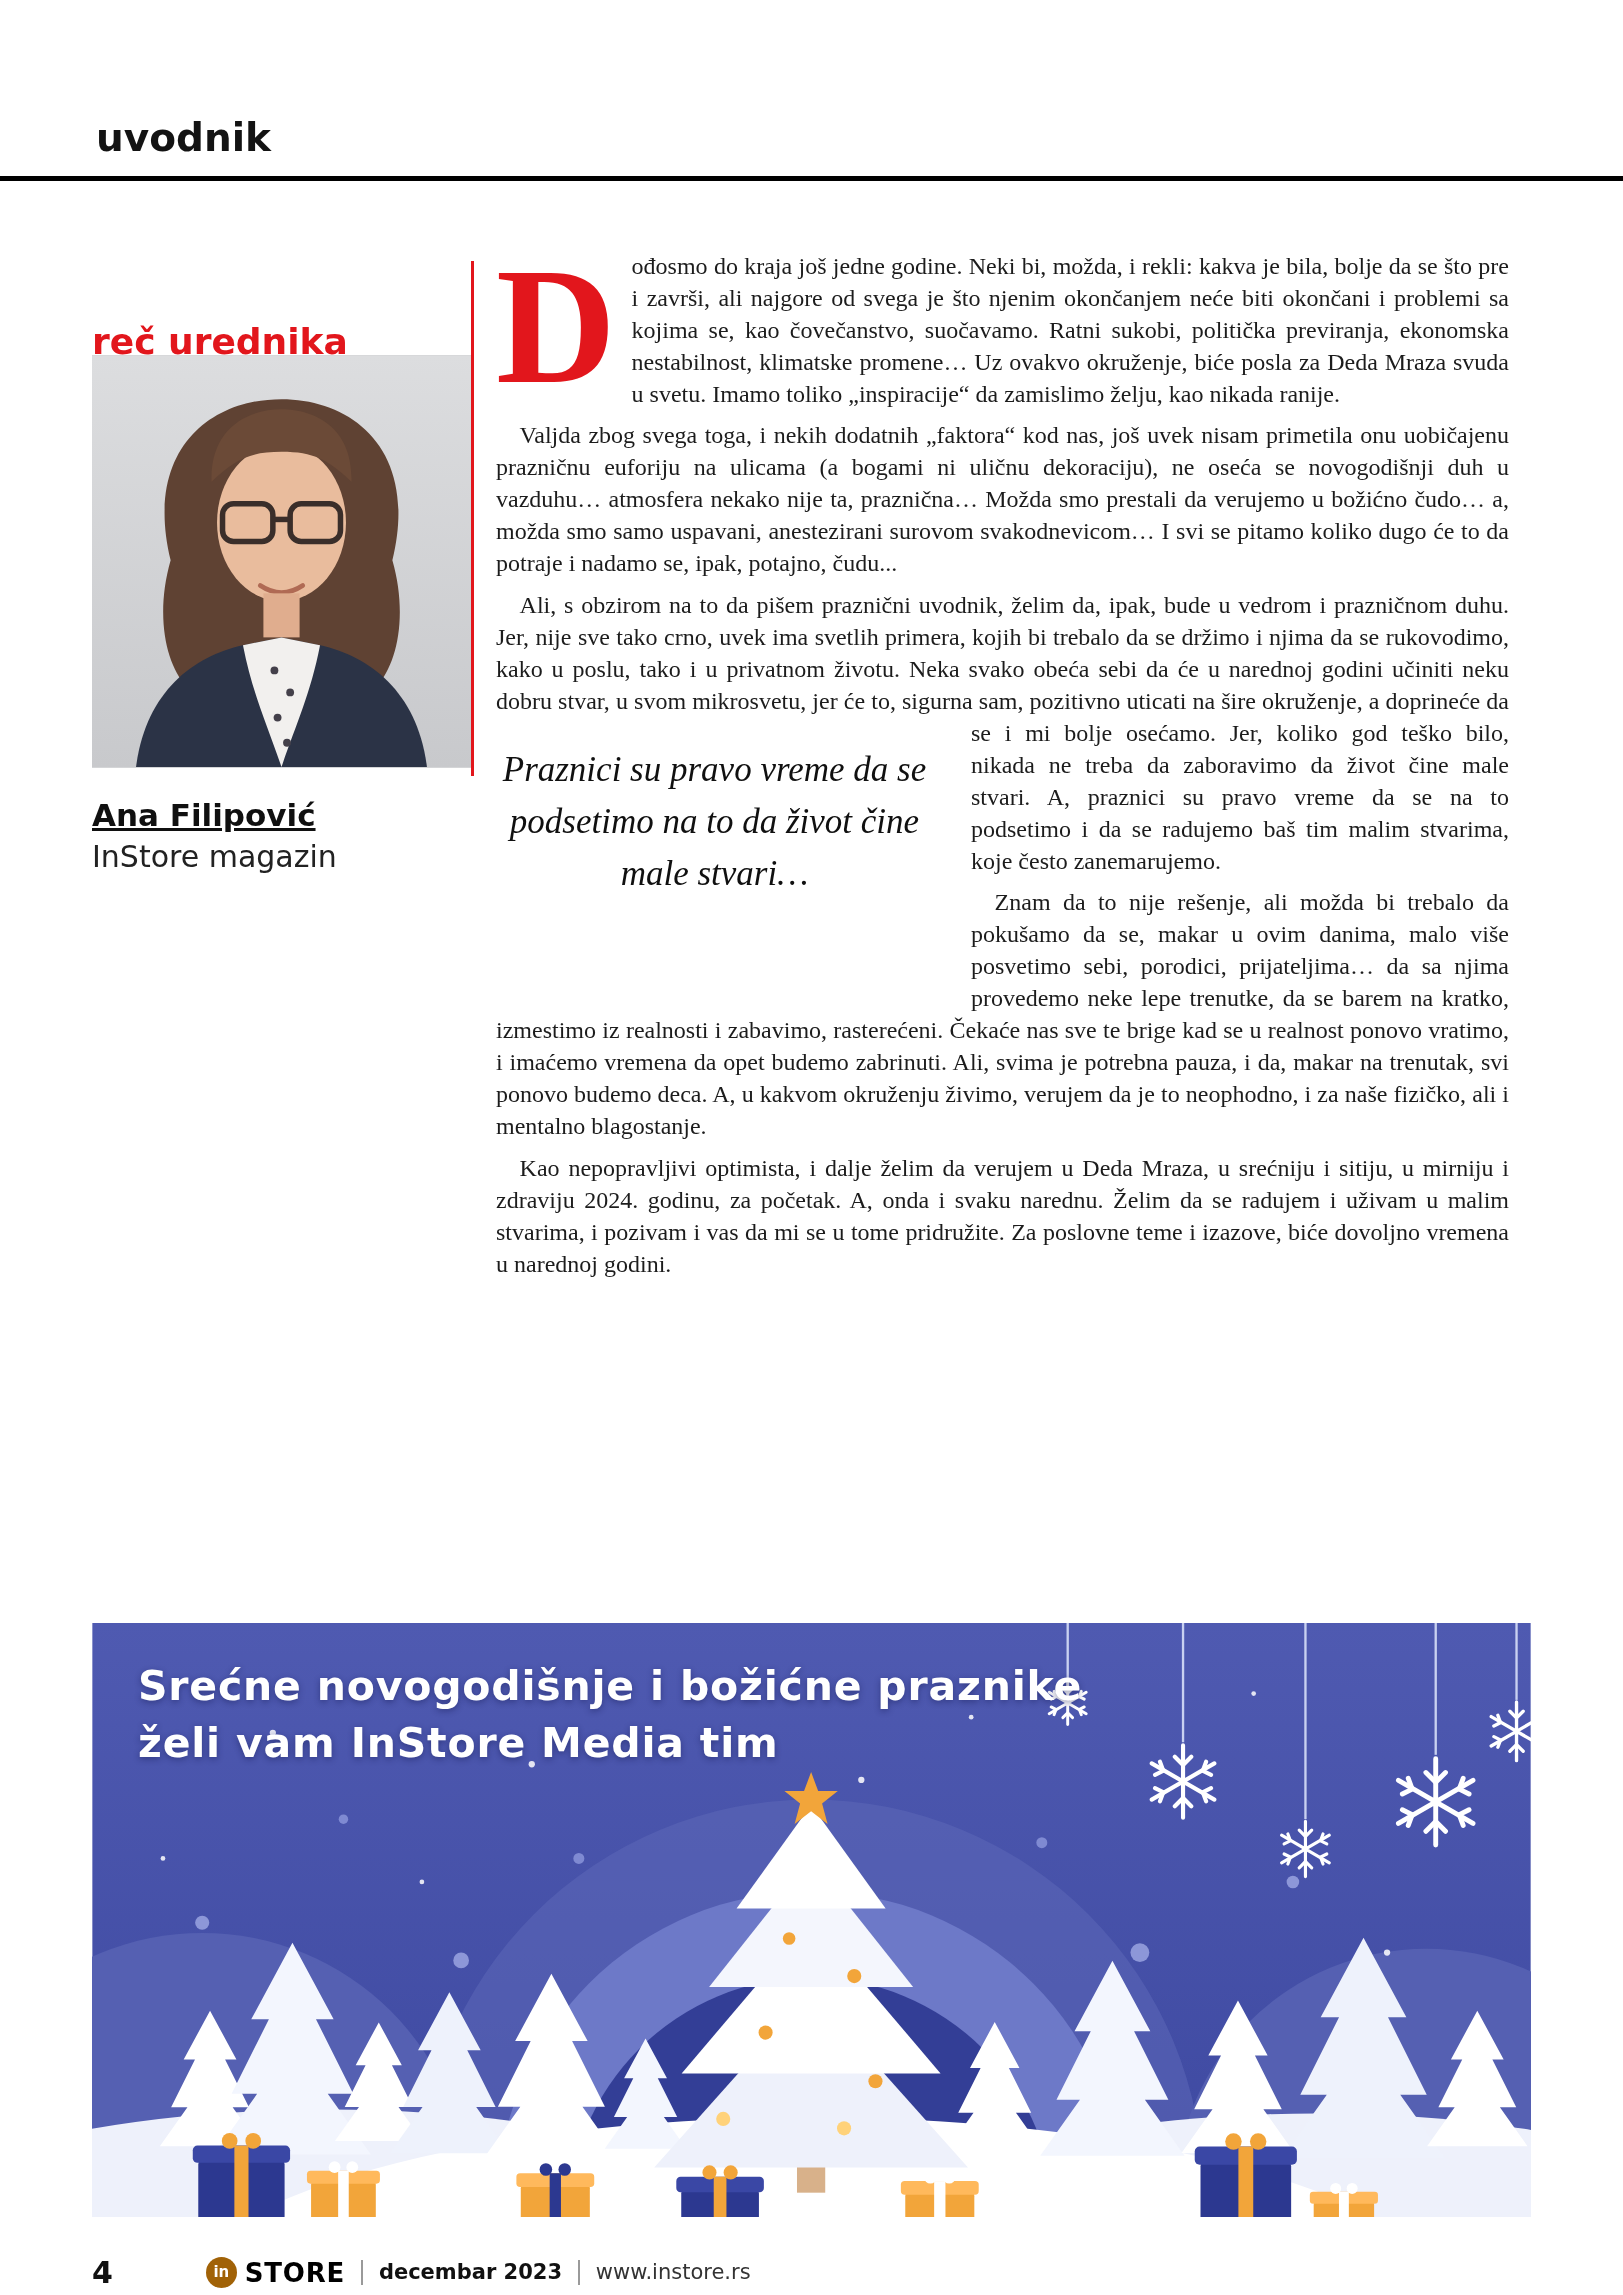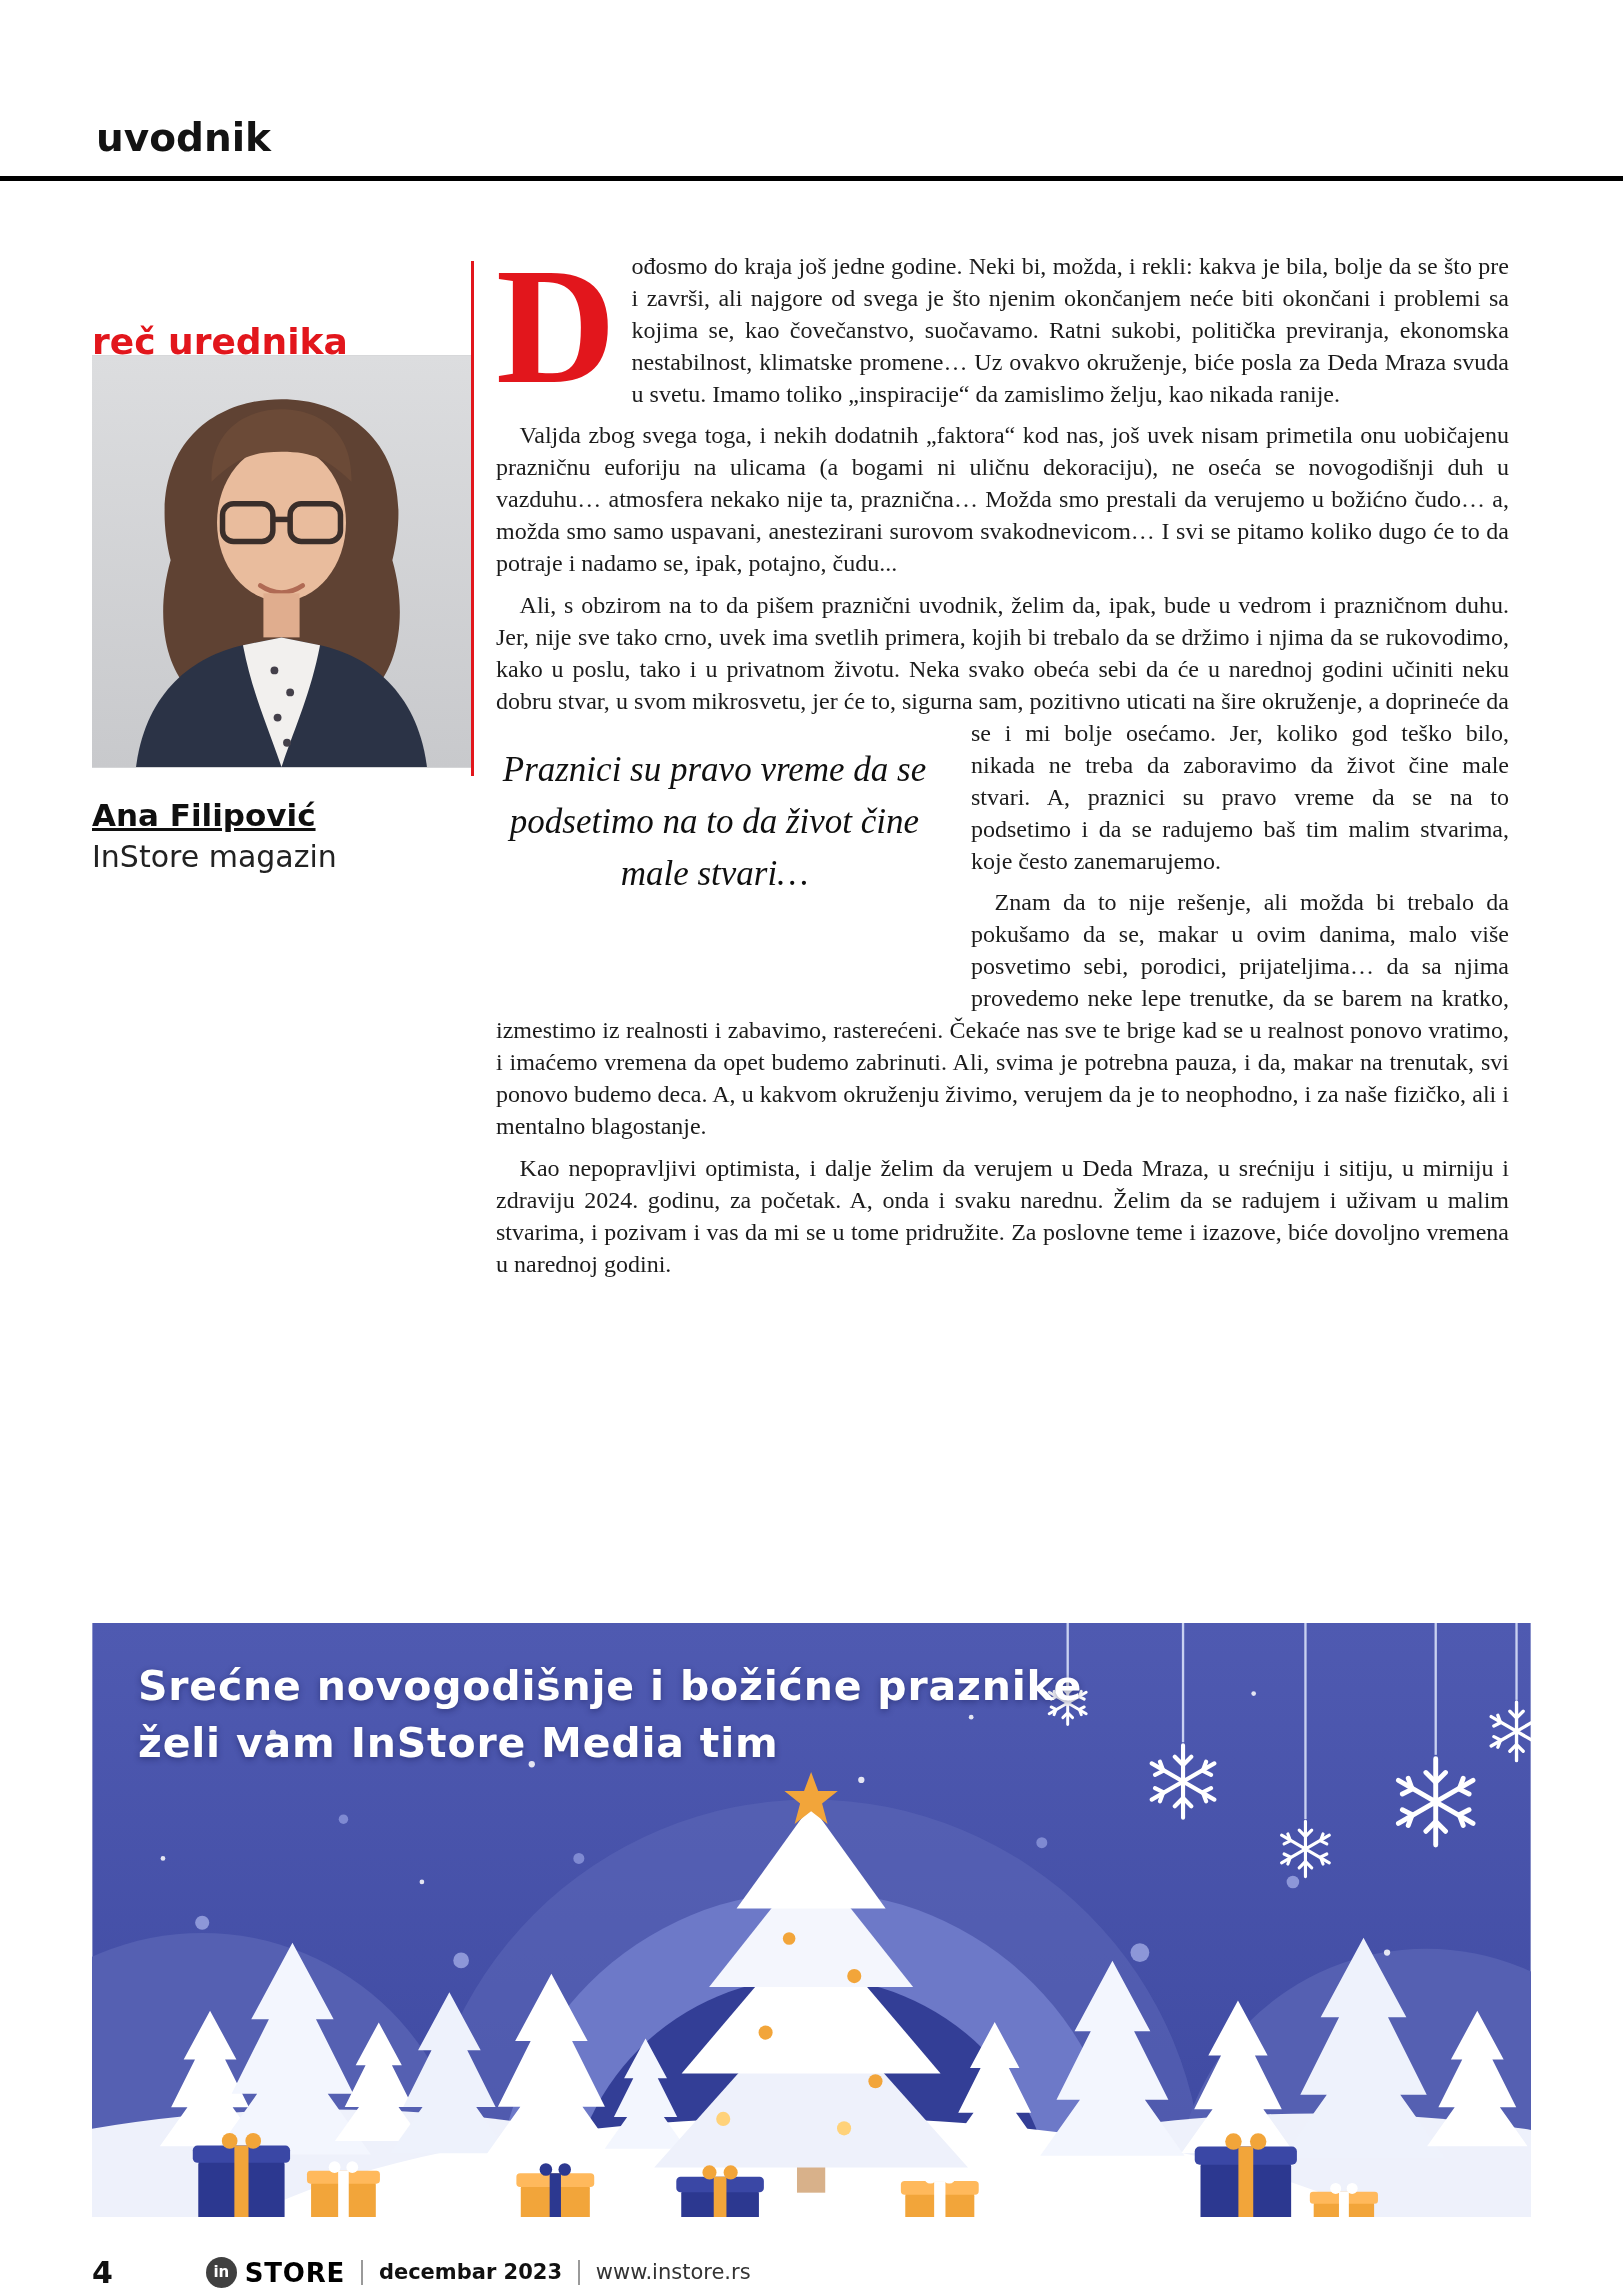--- a/index.html
+++ b/index.html
@@ -44,21 +44,21 @@
   .banner svg{position:absolute;left:0;top:0;display:block;}
   .banner-greeting{position:absolute;left:46px;top:35px;color:#fff;
     font:bold 41px/57px "DejaVu Sans", sans-serif;letter-spacing:0.8px;
     text-shadow:0 2.4px 6.3px rgba(17,22,77,.45);}
 
   
   .footer{position:absolute;left:92px;top:2252px;width:1439px;height:41px;
     display:flex;align-items:center;font-family:"DejaVu Sans", sans-serif;}
   .page-num{font-weight:bold;font-size:30px;color:#111;margin-right:93px;}
   .logo{display:flex;align-items:center;gap:7.9px;}
-  .logo-circle{width:31px;height:31px;border-radius:50%;background:#404040;color:#fff;
+  .logo-circle{width:31px;height:31px;border-radius:50%;background:#a16207;color:#fff;
     display:flex;align-items:center;justify-content:center;
     font:bold 15px/1 "DejaVu Sans", sans-serif;}
   .brand{font:bold 26px/1 "DejaVu Sans", sans-serif;letter-spacing:0.8px;color:#000;}
   .fsep{width:2.4px;height:25px;background:#9a9a9a;margin:0 15.7px;}
   .fdate{font:bold 21px/1 "DejaVu Sans", sans-serif;color:#111;}
   .furl{font:400 21px/1 "DejaVu Sans", sans-serif;color:#333;text-decoration:none;}
 </style>
 </head>
 <body>
 

